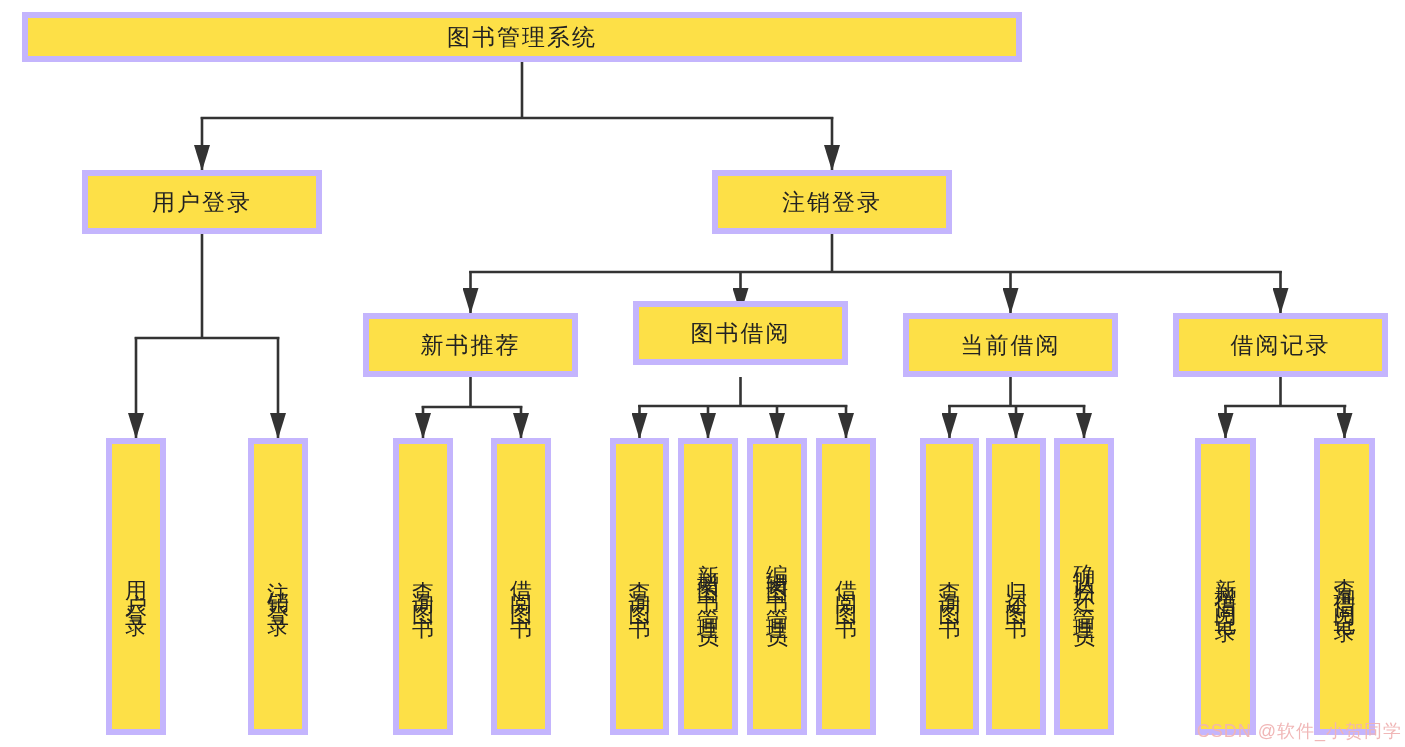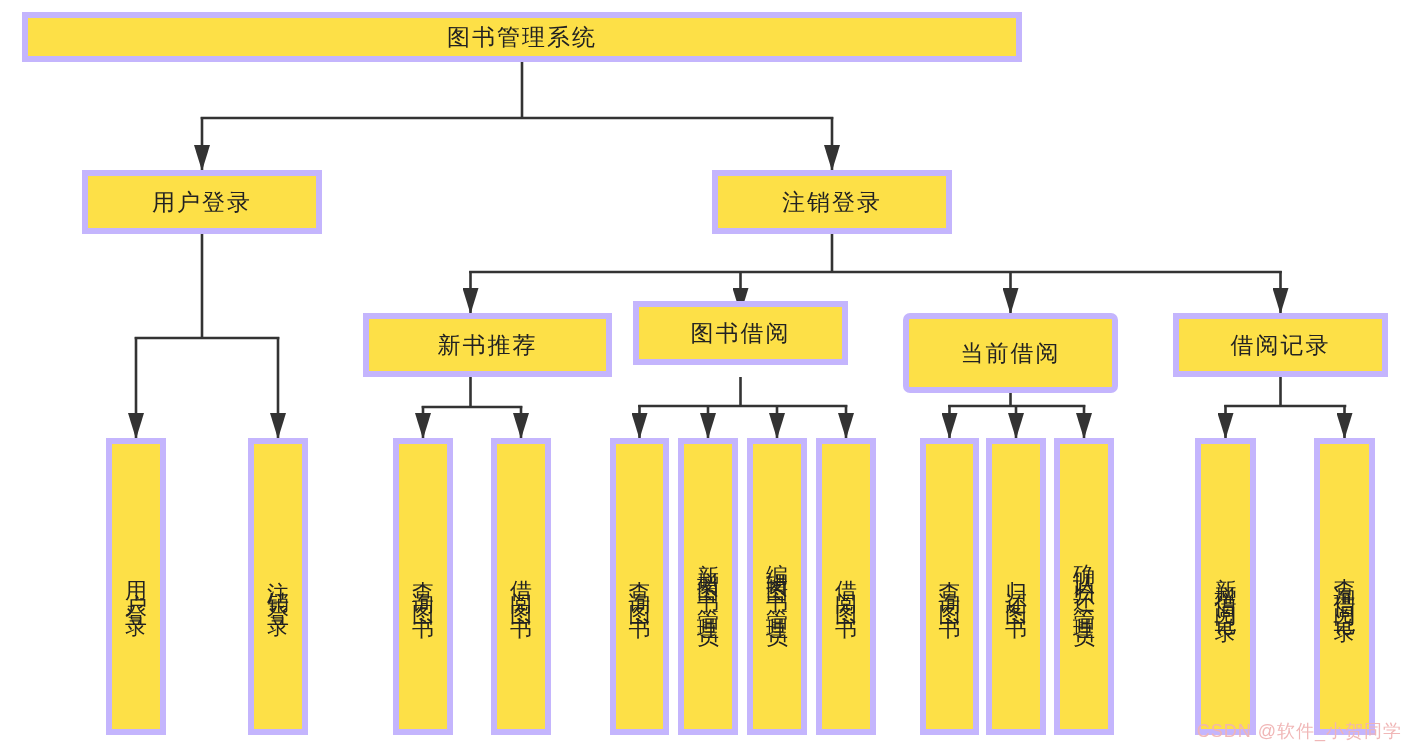--- a/index.html
+++ b/index.html
@@ -112,23 +112,23 @@
       <line marker-end="url(#arrowhead)" x1="1225.5" y1="405" x2="1225.5" y2="438"></line>
       <line marker-end="url(#arrowhead)" x1="1344.5" y1="405" x2="1344.5" y2="438"></line>
     </g>
   </svg>
 
   <div class="node hnode" style="left:22px; top:12px; width:1000px; height:50px;">图书管理系统</div>
 
   <div class="node hnode" style="left:82px; top:170px; width:240px; height:64px;">用户登录</div>
   <div class="node hnode" style="left:712px; top:170px; width:240px; height:64px;">注销登录</div>
 
-  <div class="node hnode" style="left:363px; top:313px; width:249px; height:64px;">新书推荐</div>
+  <div class="node hnode" style="left:363px; top:313px; width:215px; height:64px;">新书推荐</div>
   <div class="node hnode" style="left:633px; top:301px; width:215px; height:64px;">图书借阅</div>
-  <div class="node hnode" style="left:903px; top:313px; width:215px; height:80px;border-radius:7px;">当前借阅</div>
+  <div class="node hnode" style="left:903px; top:313px; width:215px; height:64px;">当前借阅</div>
   <div class="node hnode" style="left:1173px; top:313px; width:215px; height:64px;">借阅记录</div>
 
   <div class="node leaf short" style="left:106px; top:438px; width:60px; height:297px;">用户登录</div>
   <div class="node leaf short" style="left:248px; top:438px; width:60px; height:297px;">注销登录</div>
 
   <div class="node leaf short" style="left:393px; top:438px; width:60px; height:297px;">查询图书</div>
   <div class="node leaf short" style="left:491px; top:438px; width:60px; height:297px;">借阅图书</div>
 
   <div class="node leaf short" style="left:610px; top:438px; width:59px; height:297px;">查询图书</div>
   <div class="node leaf" style="left:678px; top:438px; width:60px; height:297px;">新增图书（管理员）</div>

